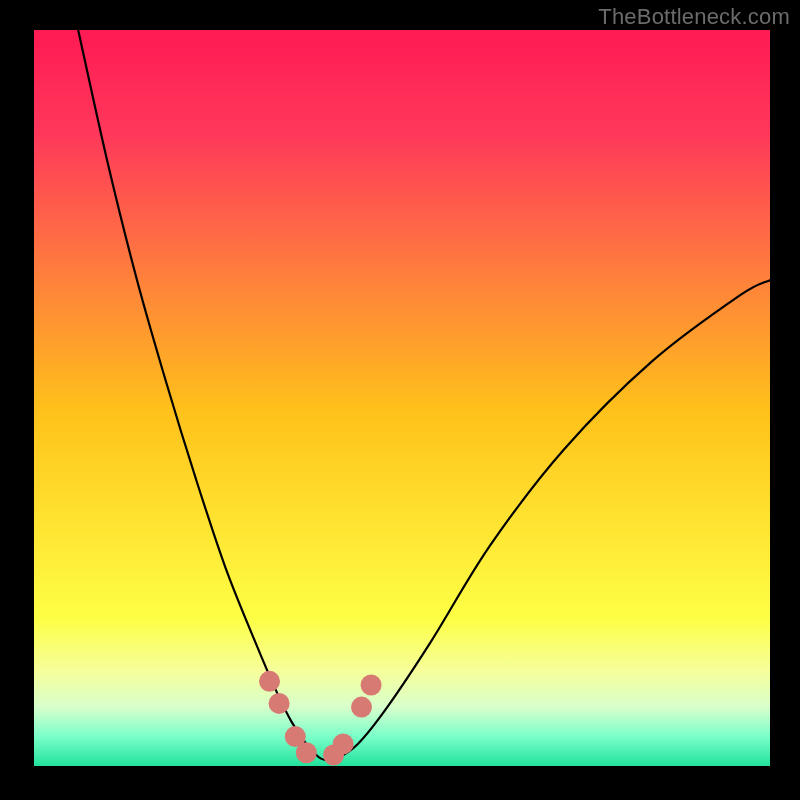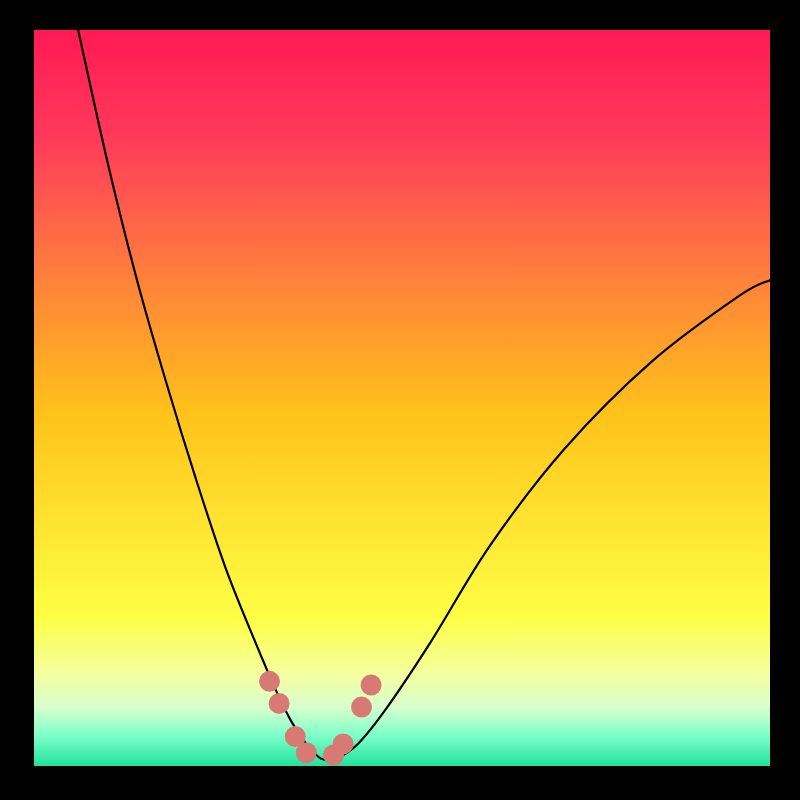--- a/index.html
+++ b/index.html
@@ -32,20 +32,21 @@
   svg {
     position: absolute;
     top: 0;
     left: 0;
   }
 </style>
 </head>
 <body>
 
 <div class="frame">
+  <div class="watermark">TheBottleneck.com</div>
 
   <svg id="chart-svg" width="800" height="800" viewBox="0 0 800 800">
     <defs>
       <linearGradient id="bg-grad" x1="0" y1="0" x2="0" y2="1">
           <stop offset="0%" stop-color="#ff1a53"></stop>
           <stop offset="14.000000000000002%" stop-color="#ff385b"></stop>
           <stop offset="32%" stop-color="#ff7a3e"></stop>
           <stop offset="52%" stop-color="#ffc21a"></stop>
           <stop offset="68%" stop-color="#ffe633"></stop>
           <stop offset="80%" stop-color="#fdff45"></stop>

